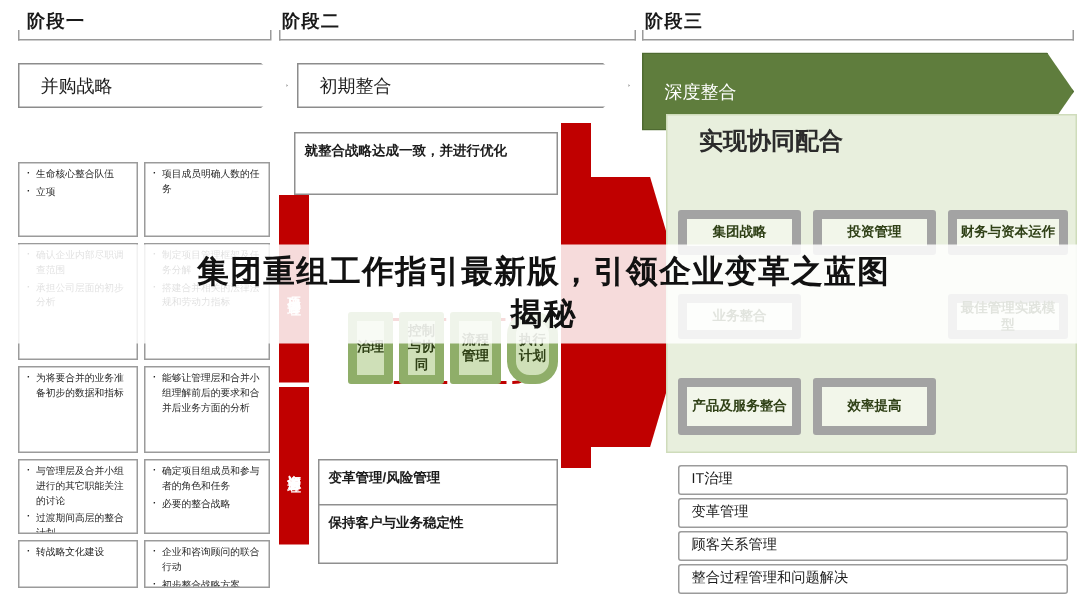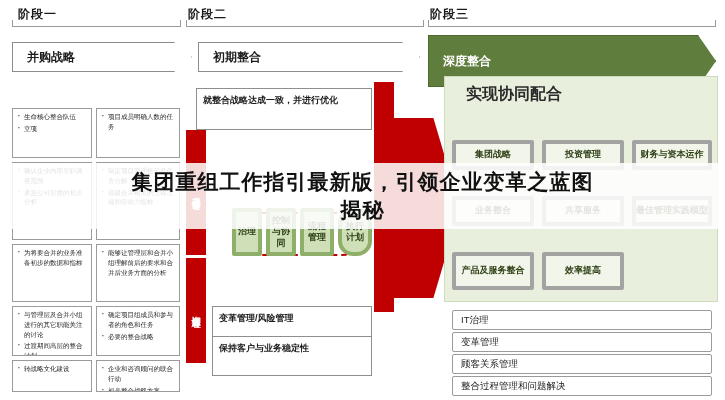--- a/index.html
+++ b/index.html
@@ -39,21 +39,21 @@
     background: #9a9a9a;
   }
 
   
   .chev {
     position: absolute;
     display: flex;
     align-items: center;
     box-sizing: border-box;
     font-size: 12px;
-    font-weight: bold;
+    font-weight: normal;
     color: #1c1c1c;
     padding-left: 14px;
   }
   .chev.white {
     background: #ffffff;
     border: 1px solid #8c8c8c;
     clip-path: polygon(0 0, calc(100% - 18px) 0, 100% 50%, calc(100% - 18px) 100%, 0 100%);
   }
   .chev.green {
     background: #5f7d3d;
@@ -133,21 +133,21 @@
   }
   .dashed-rect {
     position: absolute;
     border: 2px dashed #c00000;
     border-radius: 3px;
   }
   .pill {
     position: absolute;
     box-sizing: border-box;
     background: #f2f6ea;
-    border: 4px solid #a3a3a3;
+    border: 6px solid #a3a3a3;
     color: #2f4016;
     font-size: 9px;
     font-weight: bold;
     display: flex;
     align-items: center;
     justify-content: center;
     text-align: center;
     line-height: 1.25;
     border-radius: 2px;
   }
@@ -306,21 +306,20 @@
 
   <div class="green-panel" style="left:444px; top:76px; width:272px; height:224px;"></div>
 
   <div class="s3title" style="left:466px; top:84px;">实现协同配合</div>
 
   <div class="pill" style="left:452px; top:140px; width:82px; height:30px;">集团战略</div>
   <div class="pill" style="left:542px; top:140px; width:82px; height:30px;text-align:right;">投资管理</div>
   <div class="pill" style="left:632px; top:140px; width:80px; height:30px;">财务与资本运作</div>
 
   <div class="pill" style="left:452px; top:196px; width:82px; height:30px;">业务整合</div>
-  <div class="pill" style="left:542px; top:196px; width:82px; height:30px;">共享服务</div>
   <div class="pill" style="left:632px; top:196px; width:80px; height:30px;">最佳管理实践模型</div>
 
   <div class="pill" style="left:452px; top:252px; width:82px; height:38px;">产品及服务整合</div>
   <div class="pill" style="left:542px; top:252px; width:82px; height:38px;">效率提高</div>
 
   <div class="pill plain" style="left:452px; top:310px; width:260px; height:20px;">IT治理</div>
   <div class="pill plain" style="left:452px; top:332px; width:260px; height:20px;">变革管理</div>
   <div class="pill plain" style="left:452px; top:354px; width:260px; height:20px;">顾客关系管理</div>
   <div class="pill plain" style="left:452px; top:376px; width:260px; height:20px;">整合过程管理和问题解决</div>
 

